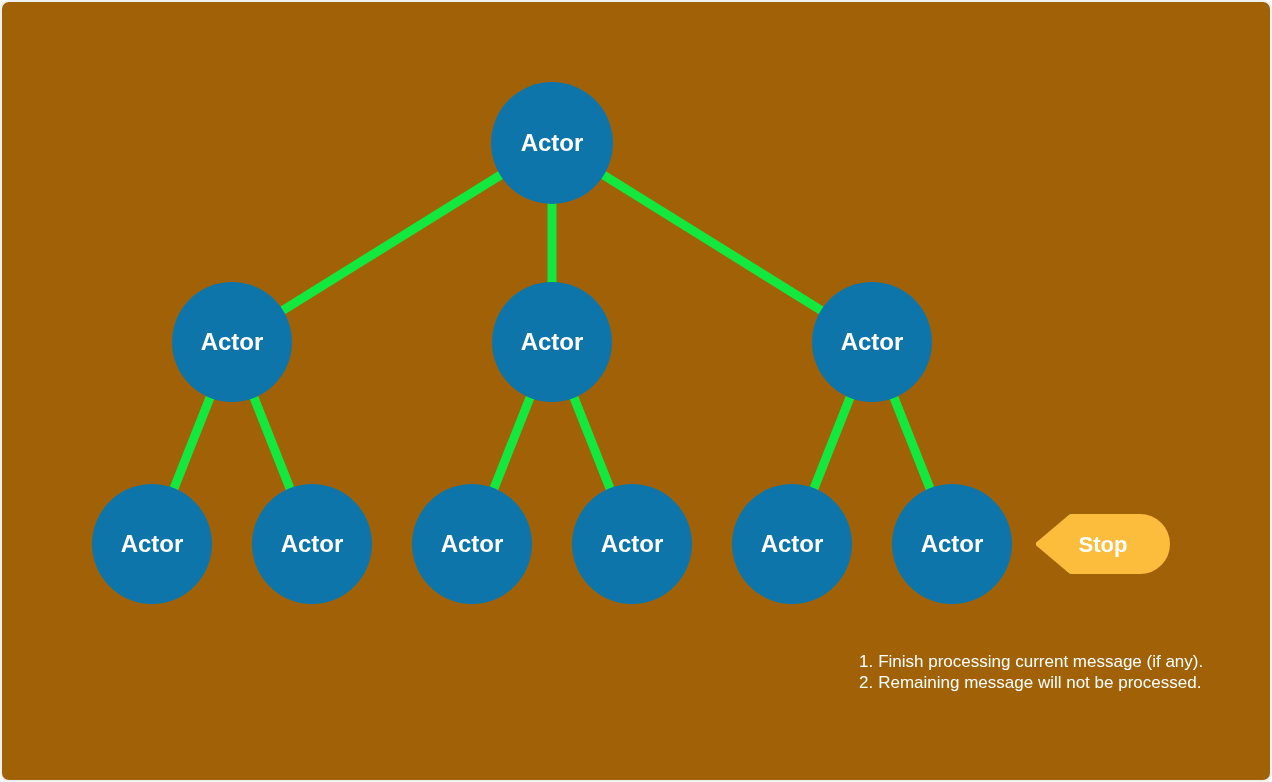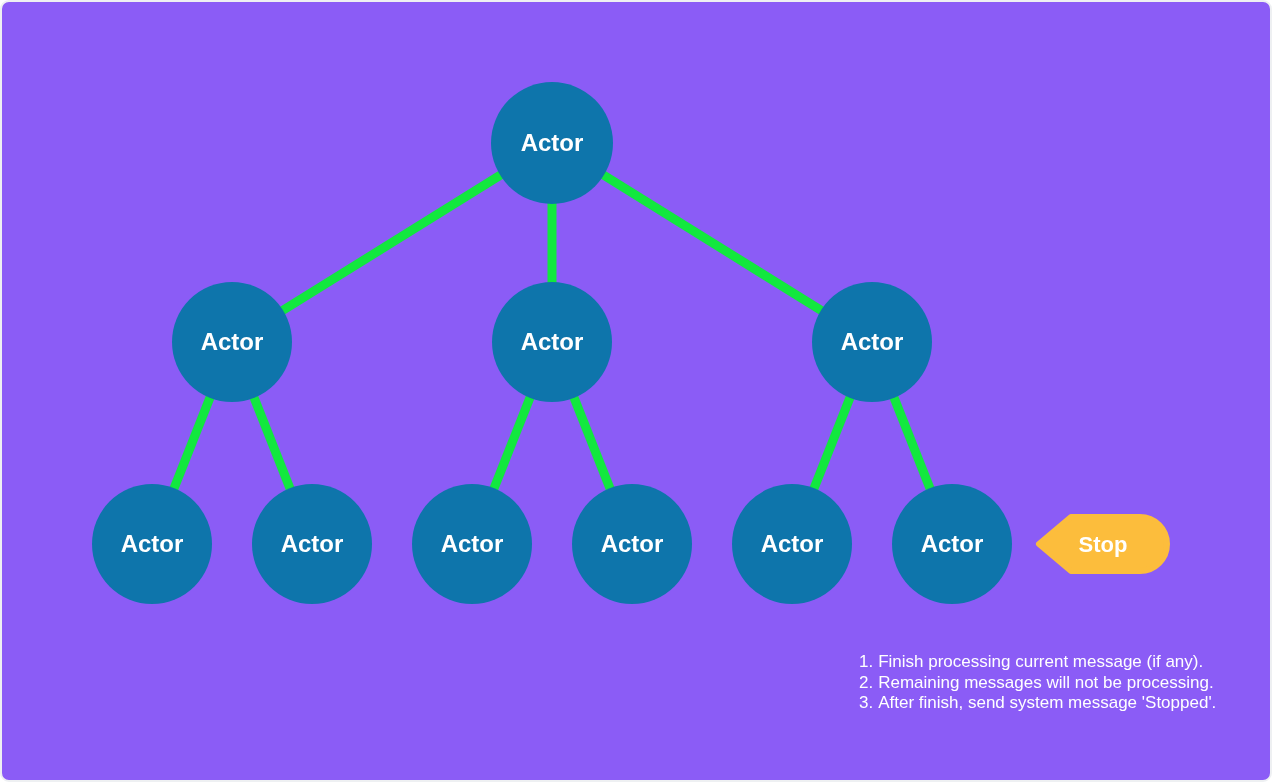--- a/index.html
+++ b/index.html
@@ -5,21 +5,21 @@
   html, body {
     margin: 0;
     padding: 0;
     background: #ffffff;
     font-family: "Liberation Sans", sans-serif;
   }
   .canvas {
     position: relative;
     width: 1268px;
     height: 778px;
-    background: #8b5cf6;
+    background: #a16207;
     border: 2px solid #eef0f2;
     border-radius: 9px;
     overflow: hidden;
   }
   svg.diagram {
     position: absolute;
     left: 0;
     top: 0;
     display: block;
   }
@@ -127,19 +127,16 @@
       <path class="stop-shape" d="M 1037 542 L 1069 515 L 1138 515 A 27 27 0 0 1 1165 542 A 27 27 0 0 1 1138 569 L 1069 569 Z" fill="#fcbd3c"></path>
       <text class="stop-label" x="1101" y="542" dy="0.35em">Stop</text>
     </g>
   </svg>
 
   <div class="notes">
     <span class="note-line">
       <span class="note-num">1.</span><span class="note-text">Finish processing current message (if any).</span>
     </span>
     <span class="note-line">
-      <span class="note-num">2.</span><span class="note-text">Remaining messages will not be processing.</span>
-    </span>
-    <span class="note-line">
-      <span class="note-num">3.</span><span class="note-text">After finish, send system message 'Stopped'.</span>
+      <span class="note-num">2.</span><span class="note-text">Remaining message will not be processed.</span>
     </span>
   </div>
 </div>
 
 </body></html>

